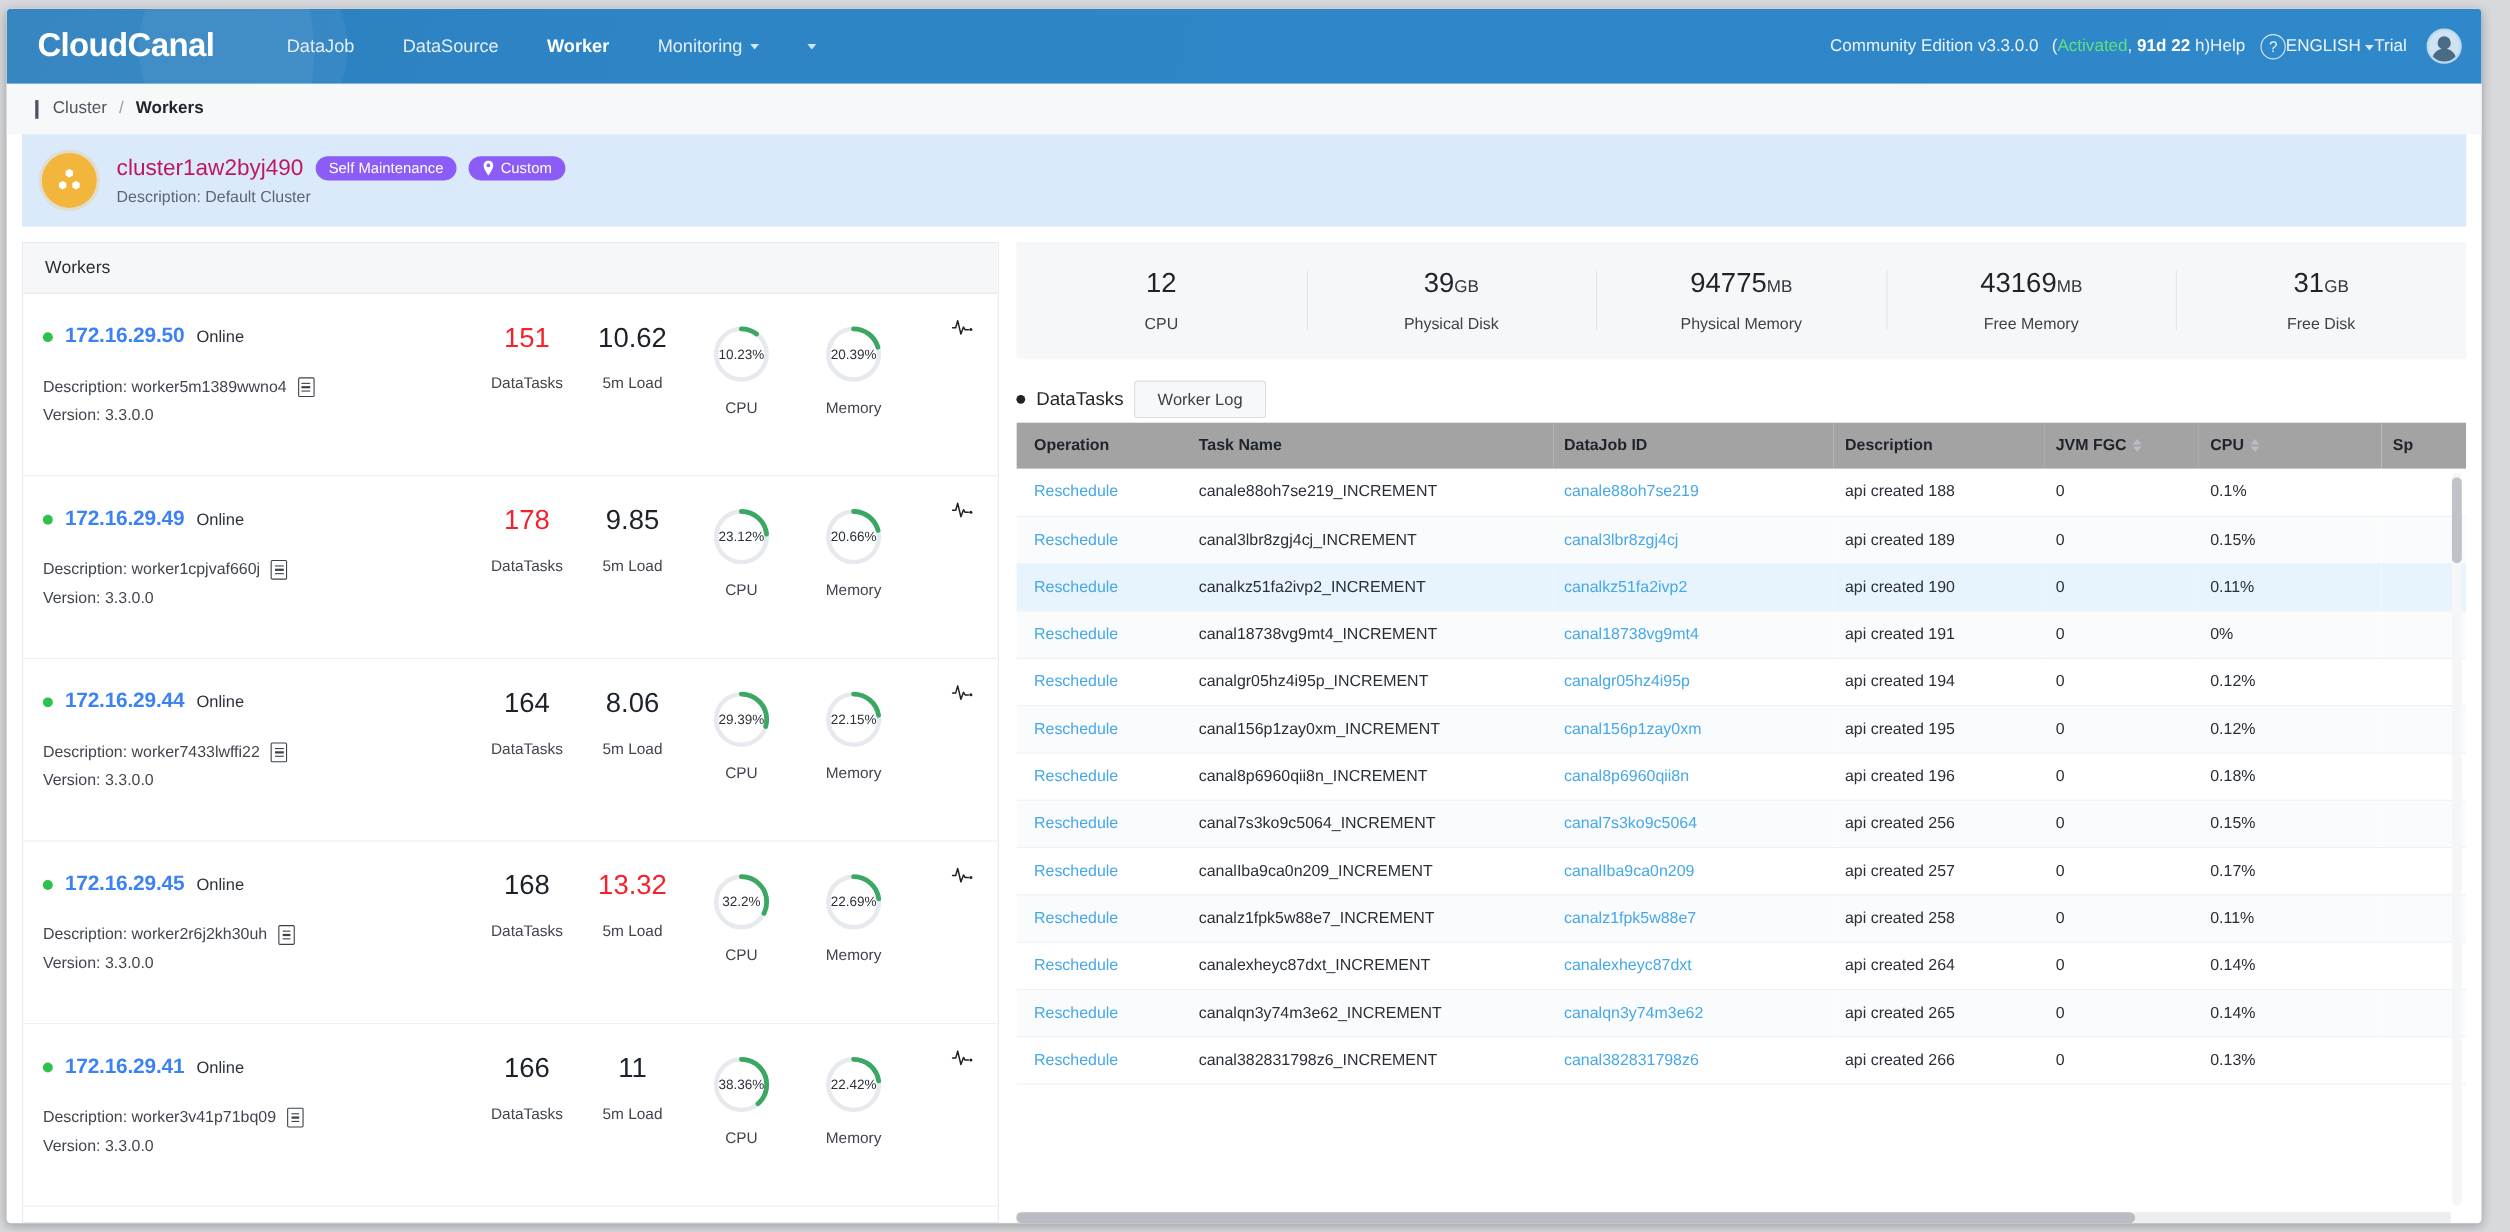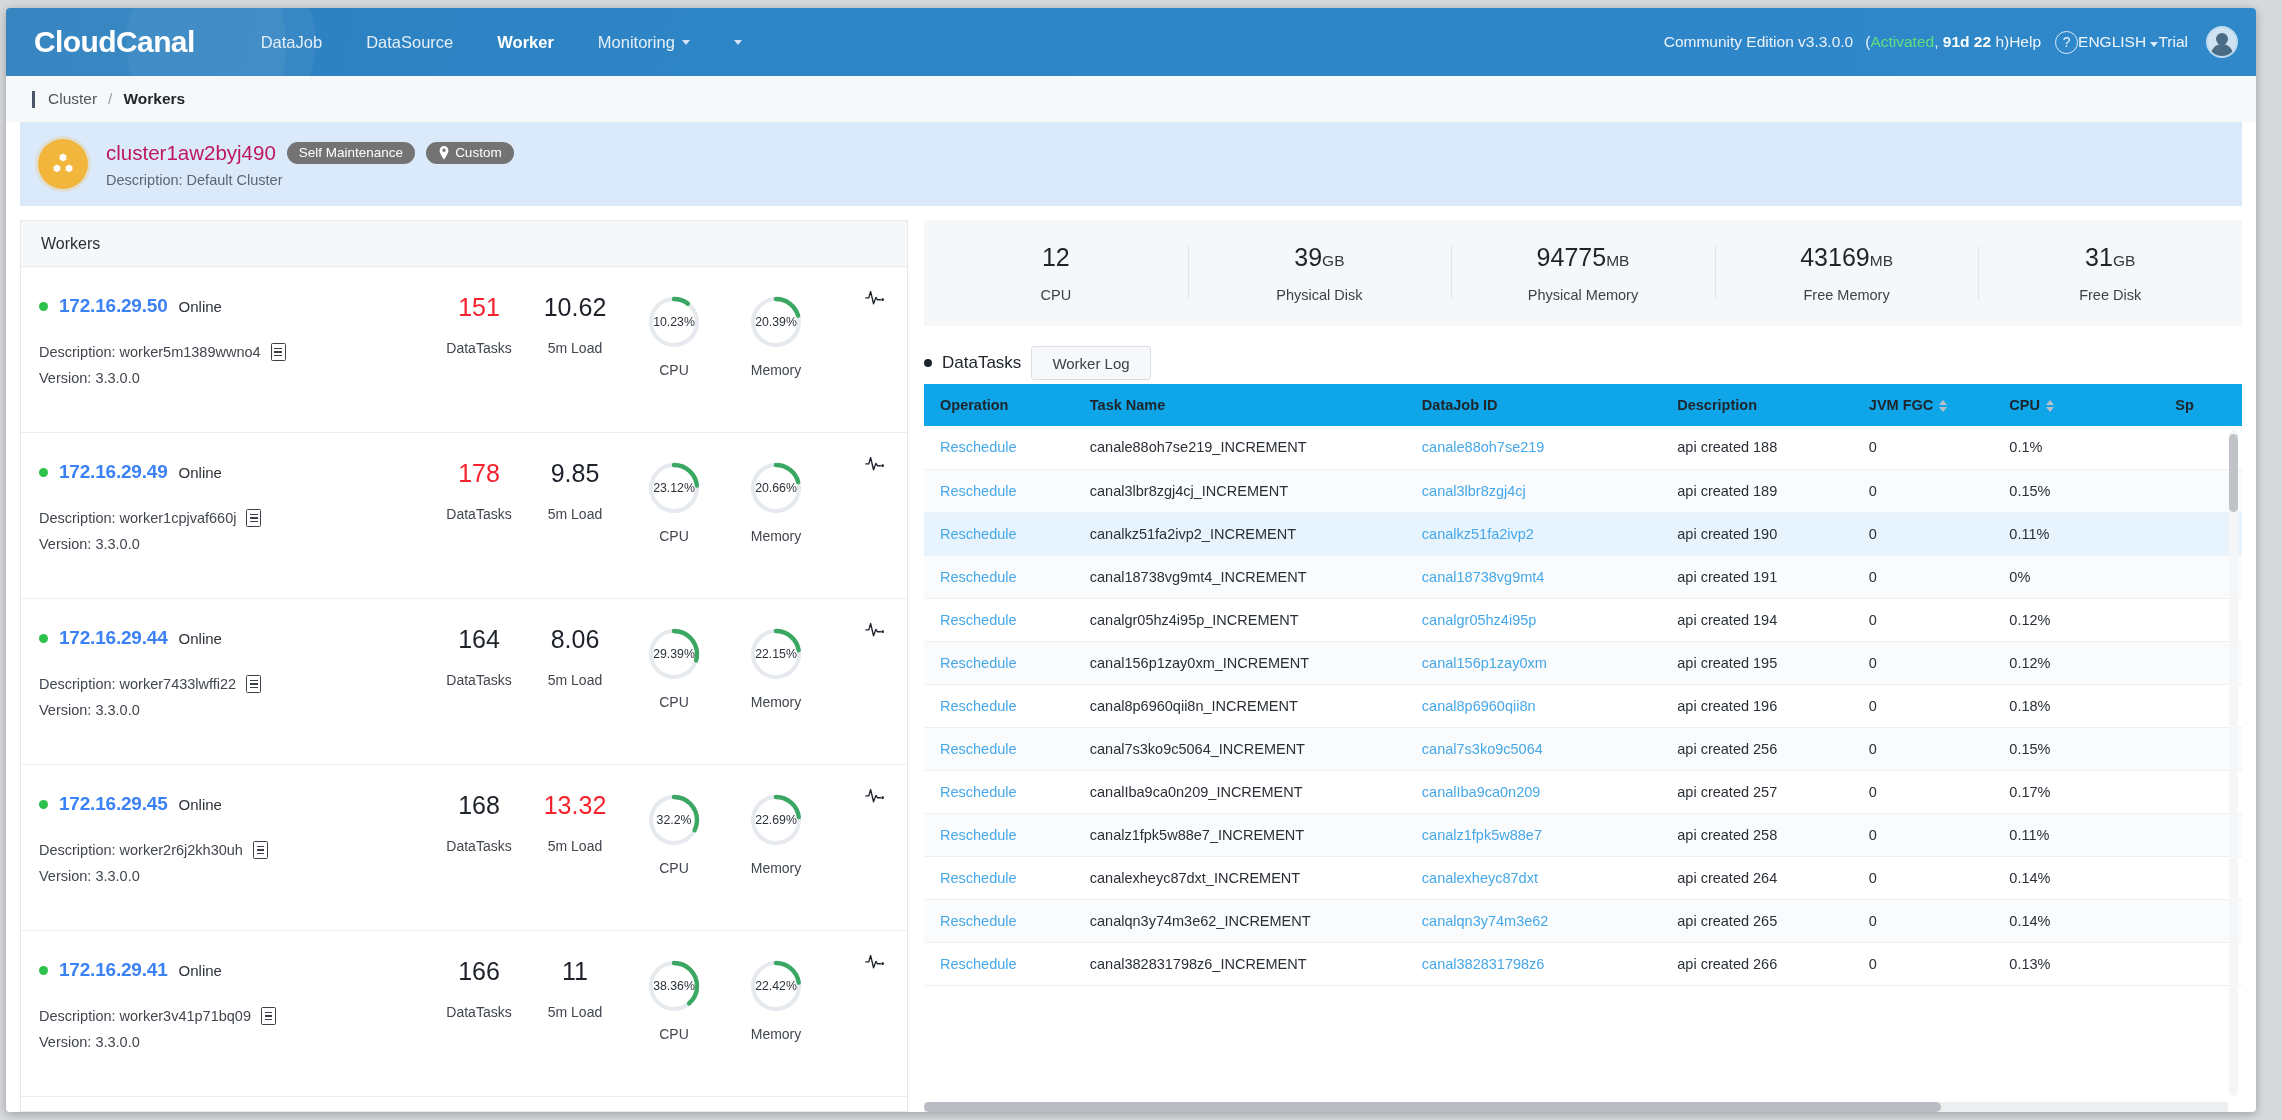--- a/index.html
+++ b/index.html
@@ -84,21 +84,21 @@
   }
   .cl-icon {
     width:50px;height:50px;border-radius:50%;background:#f2b63c;
     display:flex;align-items:center;justify-content:center; color:#fff; flex:none;
     box-shadow:0 0 0 3px rgba(242,182,60,.22);
   }
   .cl-meta { margin-left:18px; }
   .cl-title-row { display:flex; align-items:center; gap:11px; }
   .cl-name { font-size:20.5px; font-weight:400; color:#be185d; }
   .tag {
-    background:#737373; color:#fff; font-size:13.5px; border-radius:12px;
+    background:#8b5cf6; color:#fff; font-size:13.5px; border-radius:12px;
     padding:3.5px 12px; display:flex; align-items:center; gap:5px; white-space:nowrap;
   }
   .cl-desc { font-size:14.5px; color:#5d6570; margin-top:7px; }
   .cl-actions { margin-left:auto; display:flex; align-items:center; gap:0; }
   .link-blue { color:#46a8e8; font-size:15px; cursor:pointer; margin-right:22px; }
   .btn {
     height:34px; padding:0 20px; font-size:15px; border-radius:3px;
     display:flex;align-items:center;justify-content:center;cursor:pointer; white-space:nowrap;
   }
   .btn.primary { background:#fff; color:#46a8e8; border:1px solid #59b2ea; }
@@ -157,21 +157,21 @@
   .stat .cap { font-size:14.5px; color:#3d424a; margin-top:15px; }
 
   .dt-head { display:flex; align-items:center; height:42px; }
   .dt-title { font-size:17px; color:#22272e; display:flex; align-items:center; gap:10px; }
   .bullet { width:8px;height:8px;border-radius:50%;background:#1f242b; }
   .worker-log-btn { margin-left:auto; }
 
   .tablewrap { flex:1; position:relative; overflow:hidden; border-top:0; }
   table { width:100%; border-collapse:collapse; table-layout:fixed; }
   thead th {
-    background:#0ea5e9; text-align:left; font-size:14.5px; font-weight:700; color:#1f242b;
+    background:#a3a3a3; text-align:left; font-size:14.5px; font-weight:700; color:#1f242b;
     height:42px; padding:0 10px; white-space:nowrap;
   }
   thead th:first-child { padding-left:16px; }
   .sorter { display:inline-flex;flex-direction:column; gap:2px; margin-left:6px; vertical-align:middle; cursor:pointer;}
   .sorter i { width:0;height:0;border-left:4px solid transparent;border-right:4px solid transparent; display:block;}
   .sorter i.up { border-bottom:5px solid #b8bec6; }
   .sorter i.dn { border-top:5px solid #b8bec6; }
   tbody td { font-size:14.5px; color:#2a2f37; height:43px; padding:0 10px;
     border-bottom:1px solid #eef0f2; white-space:nowrap; overflow:hidden; text-overflow:ellipsis; }
   tbody td:first-child { padding-left:16px; }

